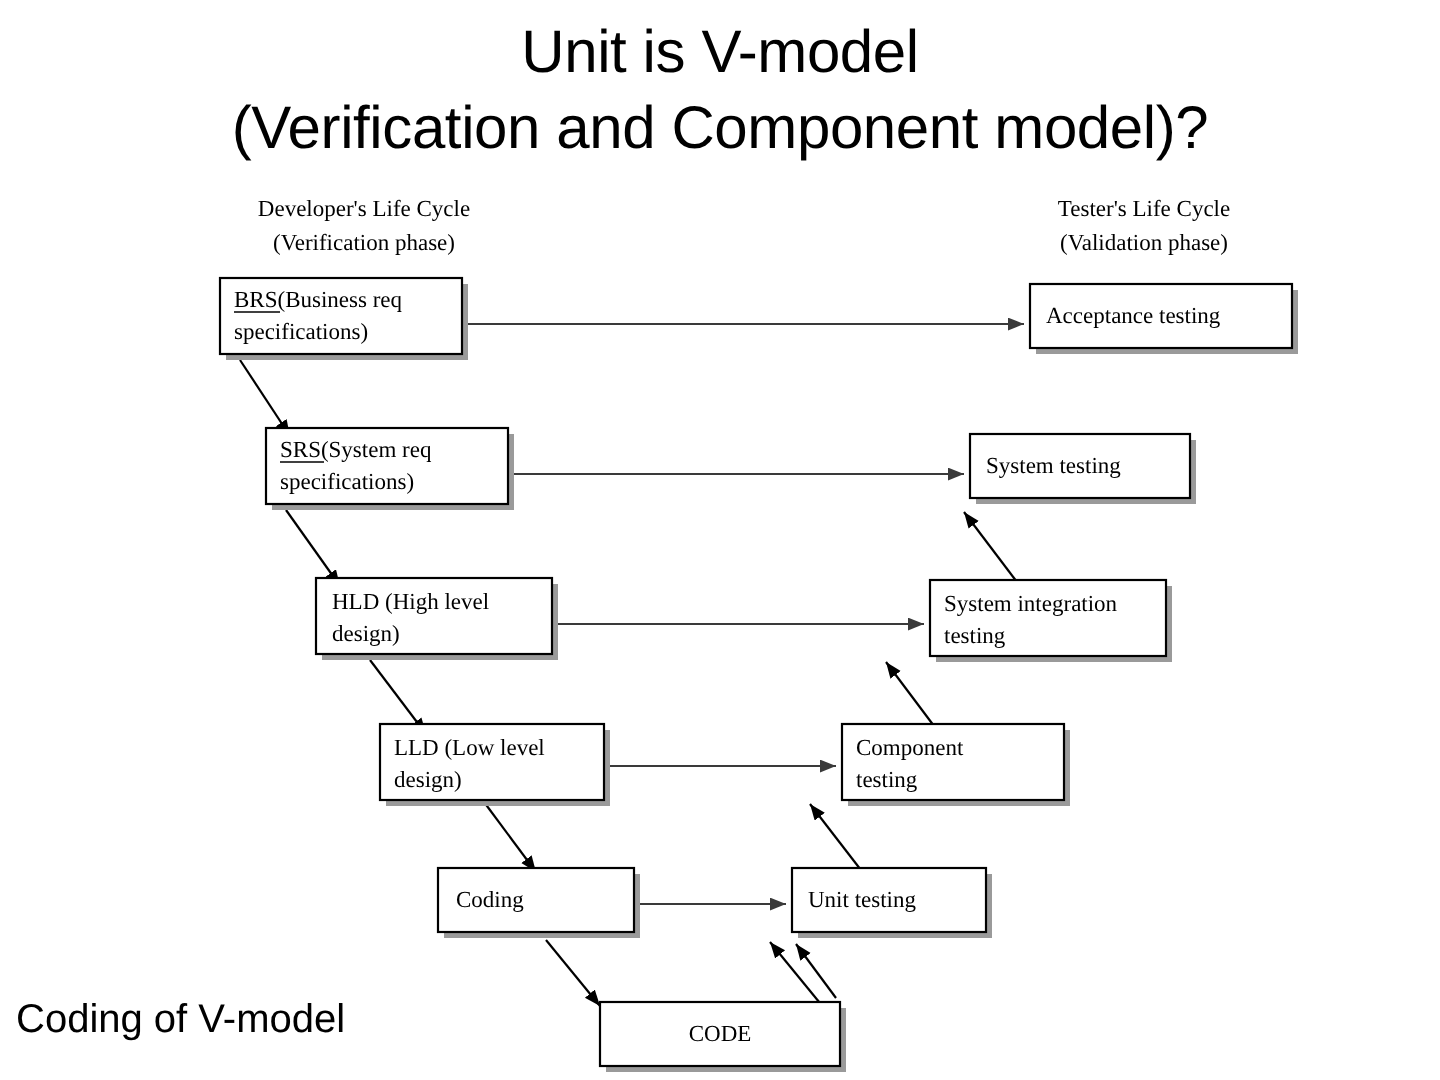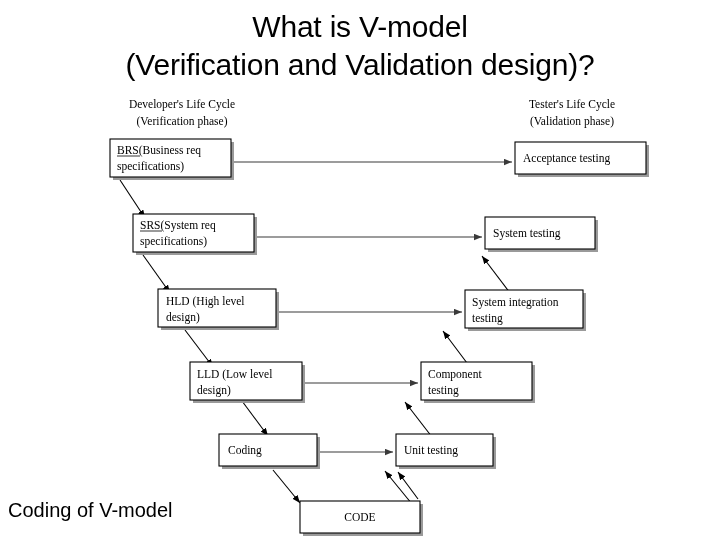--- a/index.html
+++ b/index.html
@@ -96,22 +96,22 @@
     stroke: #000000;
     stroke-width: 0.8;
   }
 </style>
 </head>
 <body>
 
 <div id="slide">
 
   <div class="title-block">
-    <span class="title-line">What is V-model</span>
-    <span class="title-line">(Verification and Validation design)?</span>
+    <span class="title-line">Unit is V-model</span>
+    <span class="title-line">(Verification and Component model)?</span>
   </div>
 
   <div id="diagram">
     <svg width="720" height="450" viewBox="0 0 720 450" xmlns="http://www.w3.org/2000/svg">
       <defs>
         <marker id="arrH" markerWidth="9" markerHeight="9" refX="8" refY="3.2" orient="auto" markerUnits="userSpaceOnUse">
           <path d="M0,0 L8,3.2 L0,6.4 z" fill="#3a3a3a"></path>
         </marker>
         <marker id="arrD" markerWidth="9" markerHeight="9" refX="8" refY="3.2" orient="auto" markerUnits="userSpaceOnUse">
           <path d="M0,0 L8,3.2 L0,6.4 z" fill="#000000"></path>

